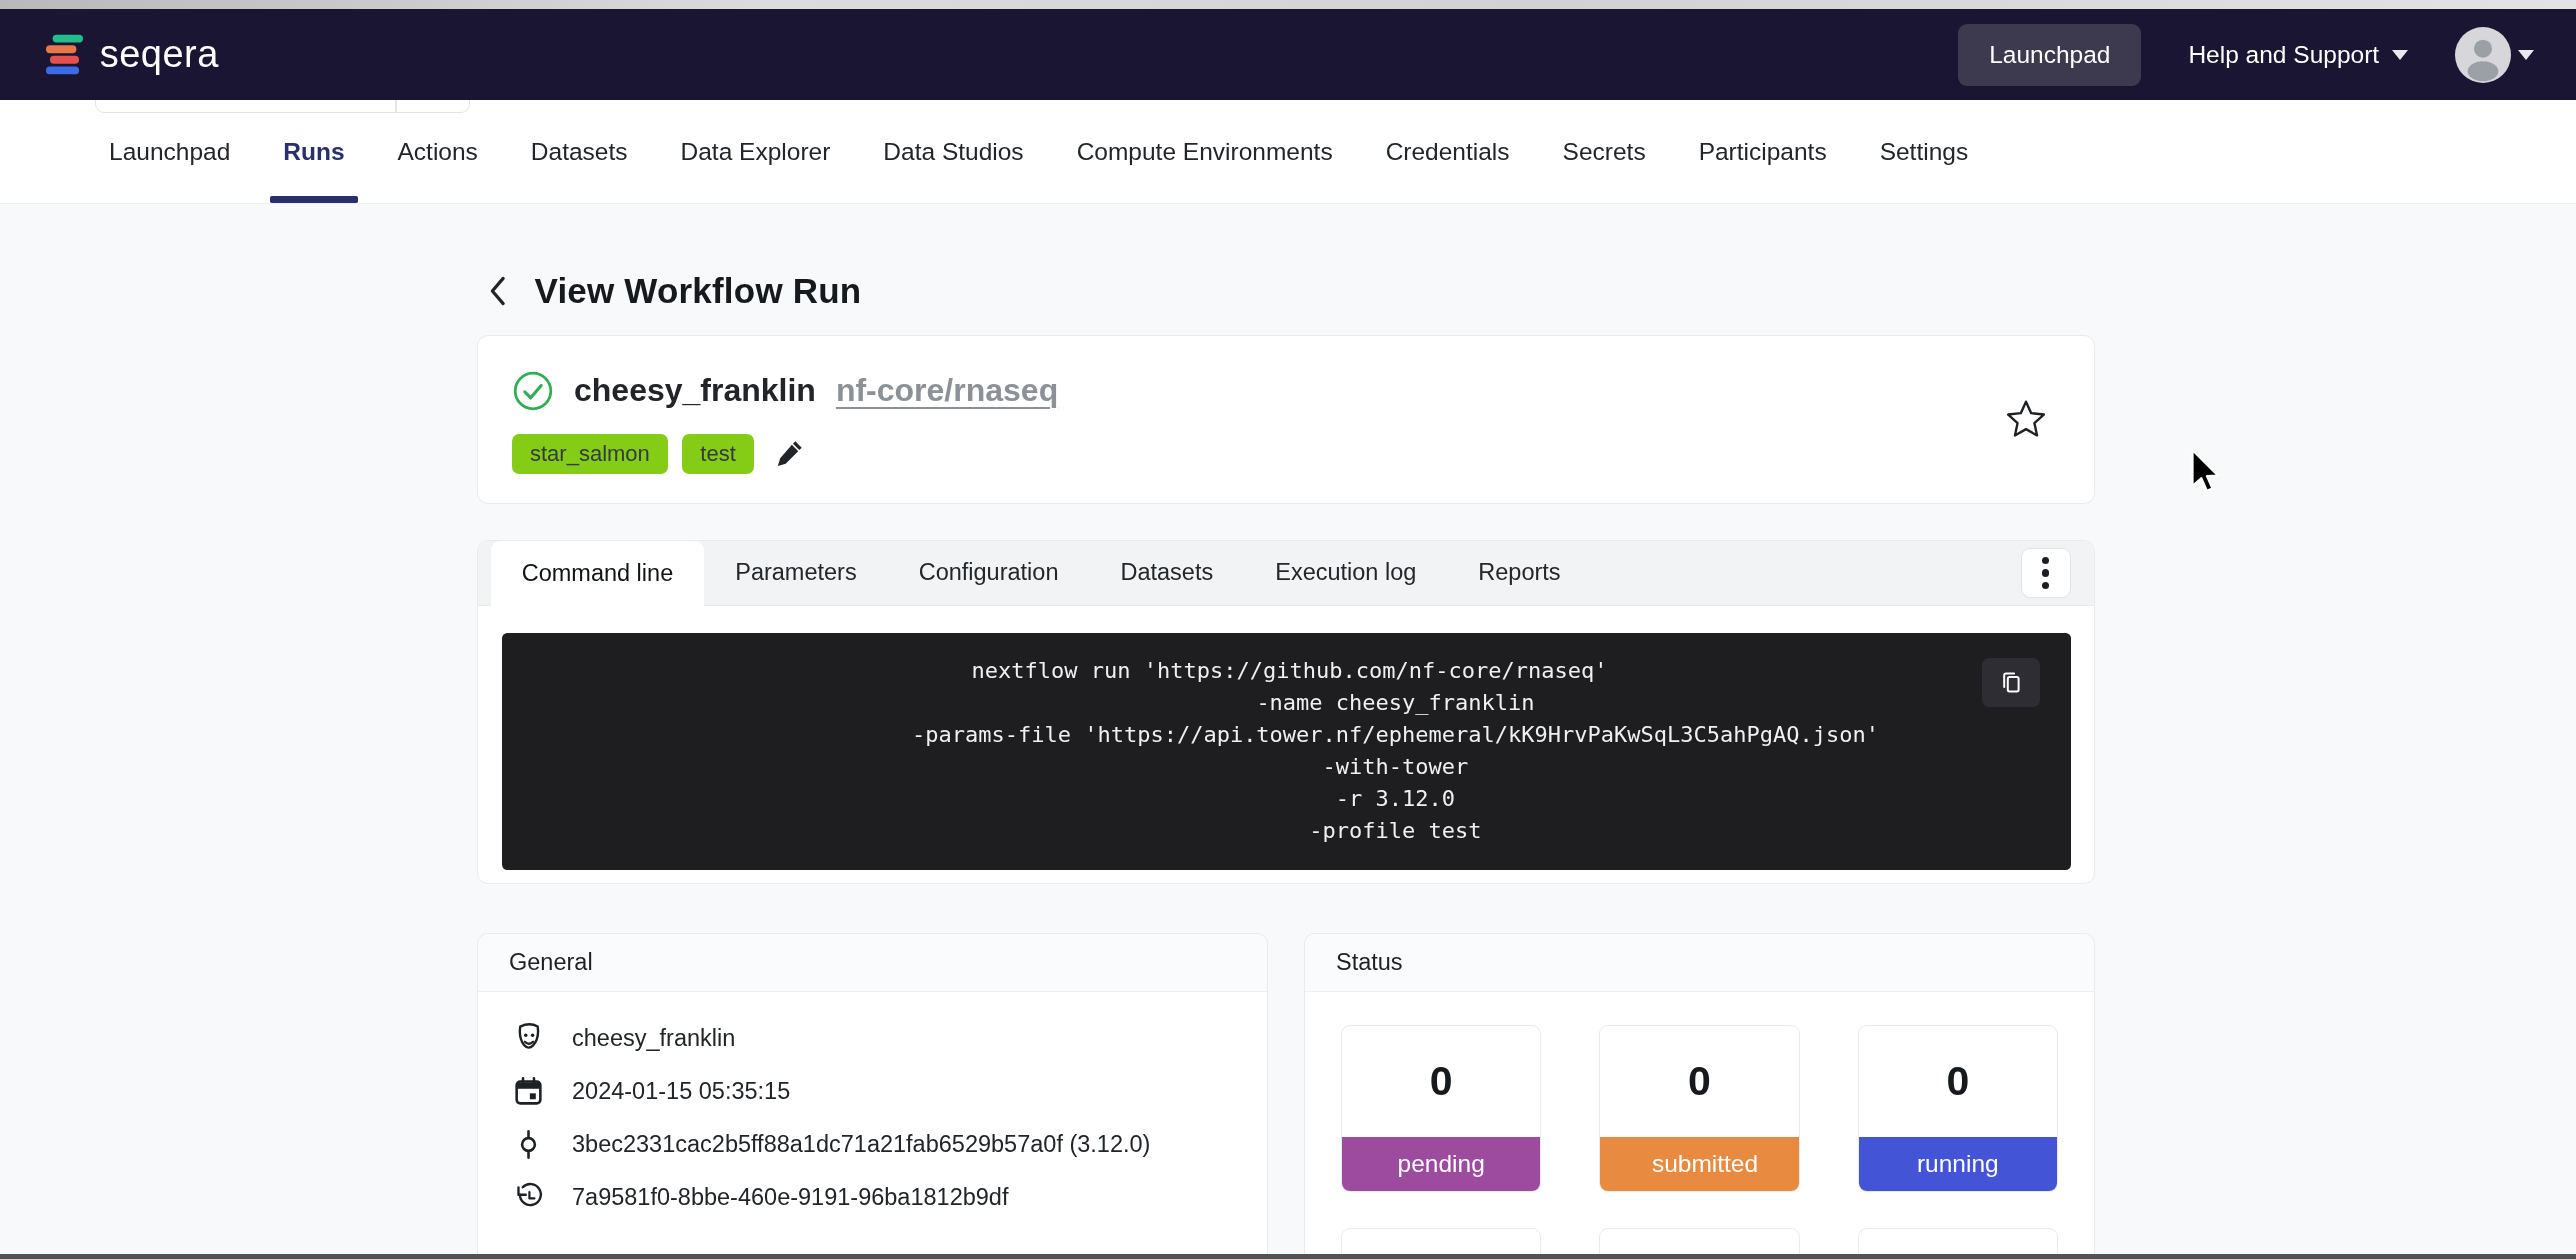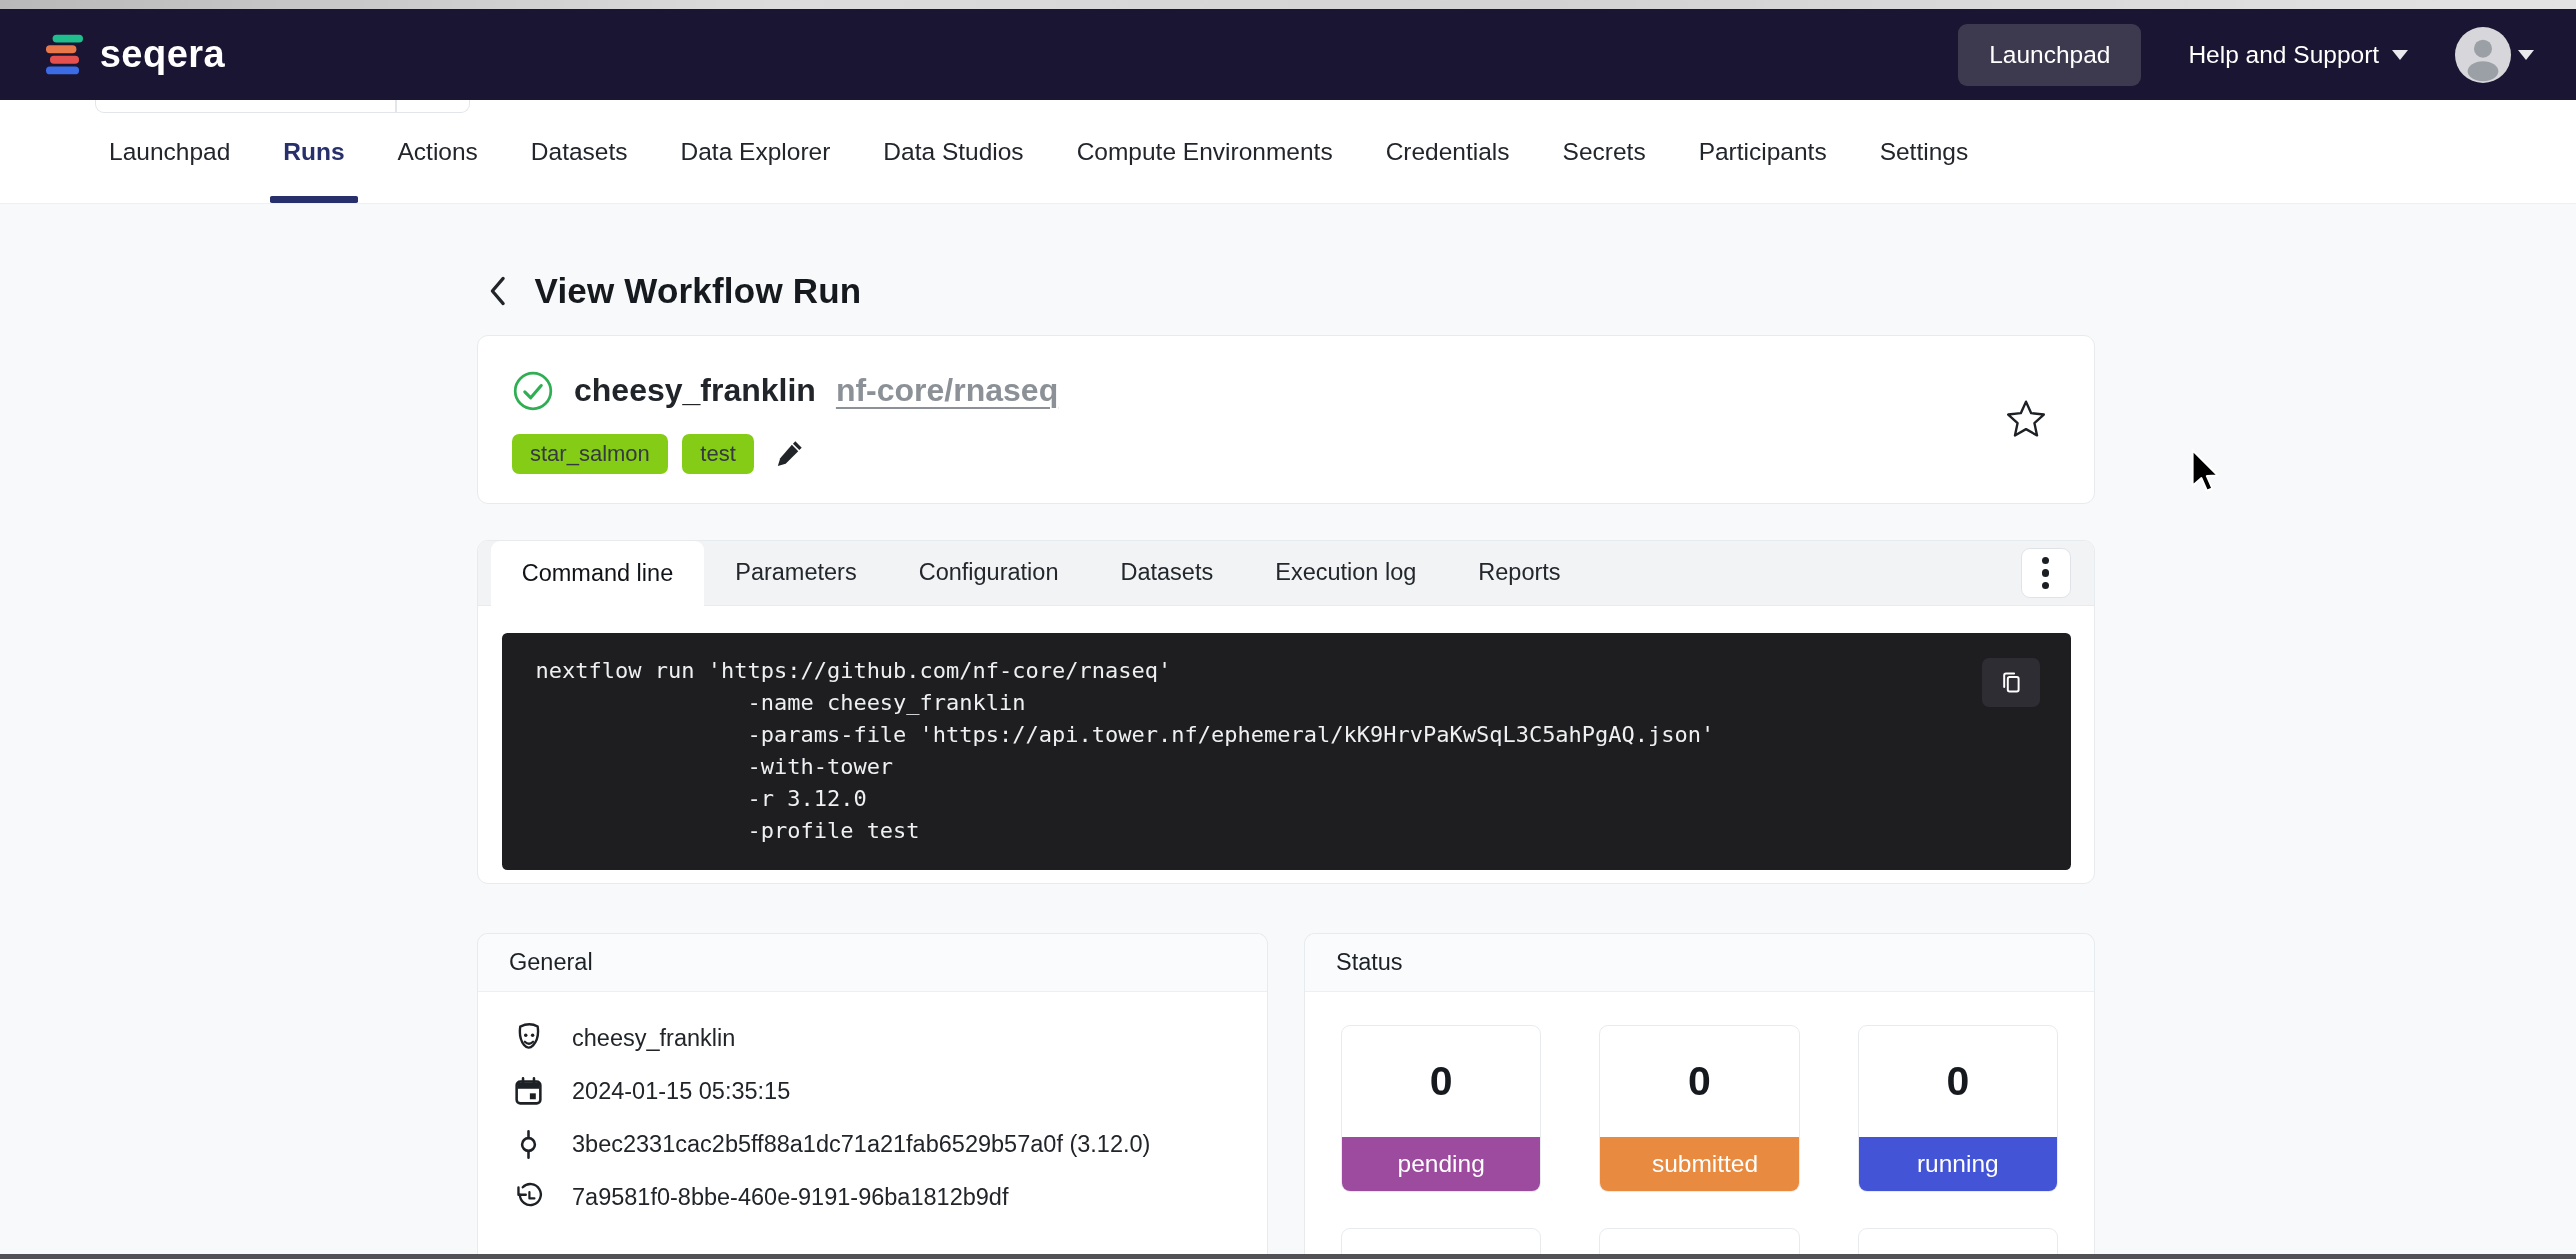--- a/index.html
+++ b/index.html
@@ -7,21 +7,21 @@
   body { font-family:"Liberation Sans", sans-serif; }
   .screen { position:relative; width:2576px; height:1259px; overflow:hidden; background:#f8f9fa; }
 
   
   .top-strip { height:9px; background:linear-gradient(90deg,#b9b9b9,#dcdcdc 30%,#d2d2d2 60%,#e3e3e3); }
   .bottom-band { position:absolute; left:0; bottom:0; width:100%; height:5.4px; background:#515156; z-index:50; }
 
   
   .navbar { height:91px; background:#191532; display:flex; align-items:center; padding:0 42px; }
   .brand { display:flex; align-items:center; gap:12.7px; cursor:pointer; }
-  .brand-name { color:#ffffff; font-size:38px; font-weight:700; letter-spacing:0.5px;text-align:center; }
+  .brand-name { color:#ffffff; font-size:38px; font-weight:400; letter-spacing:0.5px;text-align:center; }
   .nav-right { margin-left:auto; display:flex; align-items:center; gap:47px; }
   .launchpad-btn { background:#3d3a4f; color:#fff; border:none; border-radius:9px; font-size:24.5px;
                    padding:17px 31px; font-family:inherit; cursor:pointer; }
   .help { display:flex; align-items:center; gap:12.7px; color:#fff; font-size:24.5px; cursor:pointer; }
   .caret { width:0; height:0; border-left:8.2px solid transparent; border-right:8.2px solid transparent; border-top:10px solid #e9e9ee; }
   .avatar-wrap { display:flex; align-items:center; gap:7.2px; cursor:pointer; }
   .avatar { width:56px; height:56px; border-radius:50%; background:#d7d7db; display:flex; align-items:center; justify-content:center; overflow:hidden; }
 
   
   .search-sliver { position:absolute; left:95px; top:100px; width:375px; height:12.7px; background:#fff;
@@ -47,21 +47,21 @@
   .run-card { position:relative; margin:23.5px 0 0 477px; width:1618px; padding:34px 36px 29px 34px; }
   .run-title-row { display:flex; align-items:center; gap:20px; }
   .run-name { font-size:32px; font-weight:700; color:#212529; }
   .run-pipeline { font-size:32px; font-weight:700; color:#8b9197; text-decoration:underline; text-decoration-thickness:1.8px; text-underline-offset:6.3px; cursor:pointer; }
   .run-tags-row { display:flex; align-items:center; gap:14.5px; margin-top:22px; }
   .tag-pill { background:#84cc16; border-radius:7.2px; padding:7.2px 18px; font-size:22px; color:#343a40; }
   .edit-btn { background:none; border:none; cursor:pointer; display:flex; padding:0 0 0 5.4px; }
   .star-btn { position:absolute; right:47px; top:50%; transform:translateY(-50%); background:none; border:none; cursor:pointer; display:flex; }
 
   
-  .detail-card { position:relative; margin:36px 0 0 477px; width:1618px; padding:0; overflow:hidden; }
+  .detail-card { position:relative; margin:36px 0 0 477px; width:1618px; padding:0; overflow:hidden;text-align:center; }
   .tab-strip { position:relative; height:65px; background:#f1f3f5; border-bottom:1.8px solid #e8ebee; display:flex; padding-left:12.7px; }
   .d-tab { display:flex; align-items:center; padding:0 31px; font-size:23.5px; color:#23272b; cursor:pointer; }
   .d-tab.active { background:#fff; border-radius:9px 9px 0 0; color:#101317; margin-bottom:-1.8px; }
   .kebab-btn { position:absolute; right:23.5px; top:7.2px; width:50px; height:50px; background:#fff; border:1.8px solid #dfe3e7;
                border-radius:9px; display:flex; flex-direction:column; gap:5.4px; align-items:center; justify-content:center; cursor:pointer; }
   .kebab-btn .dot { width:7.2px; height:7.2px; border-radius:50%; background:#1b1f23; }
   .detail-body { padding:27px 23.5px 12.7px 23.5px; }
   .code-block { position:relative; background:#1e1e21; border-radius:5.4px; padding:22.6px 27px 22.6px 34px; }
   .code-line { font-family:"DejaVu Sans Mono", monospace; font-size:22px; line-height:32px; color:#eef0f2; white-space:pre; }
   .copy-btn { position:absolute; top:25px; right:31px; width:58px; height:49px; background:#2d2d33; border:none; border-radius:7.2px;

